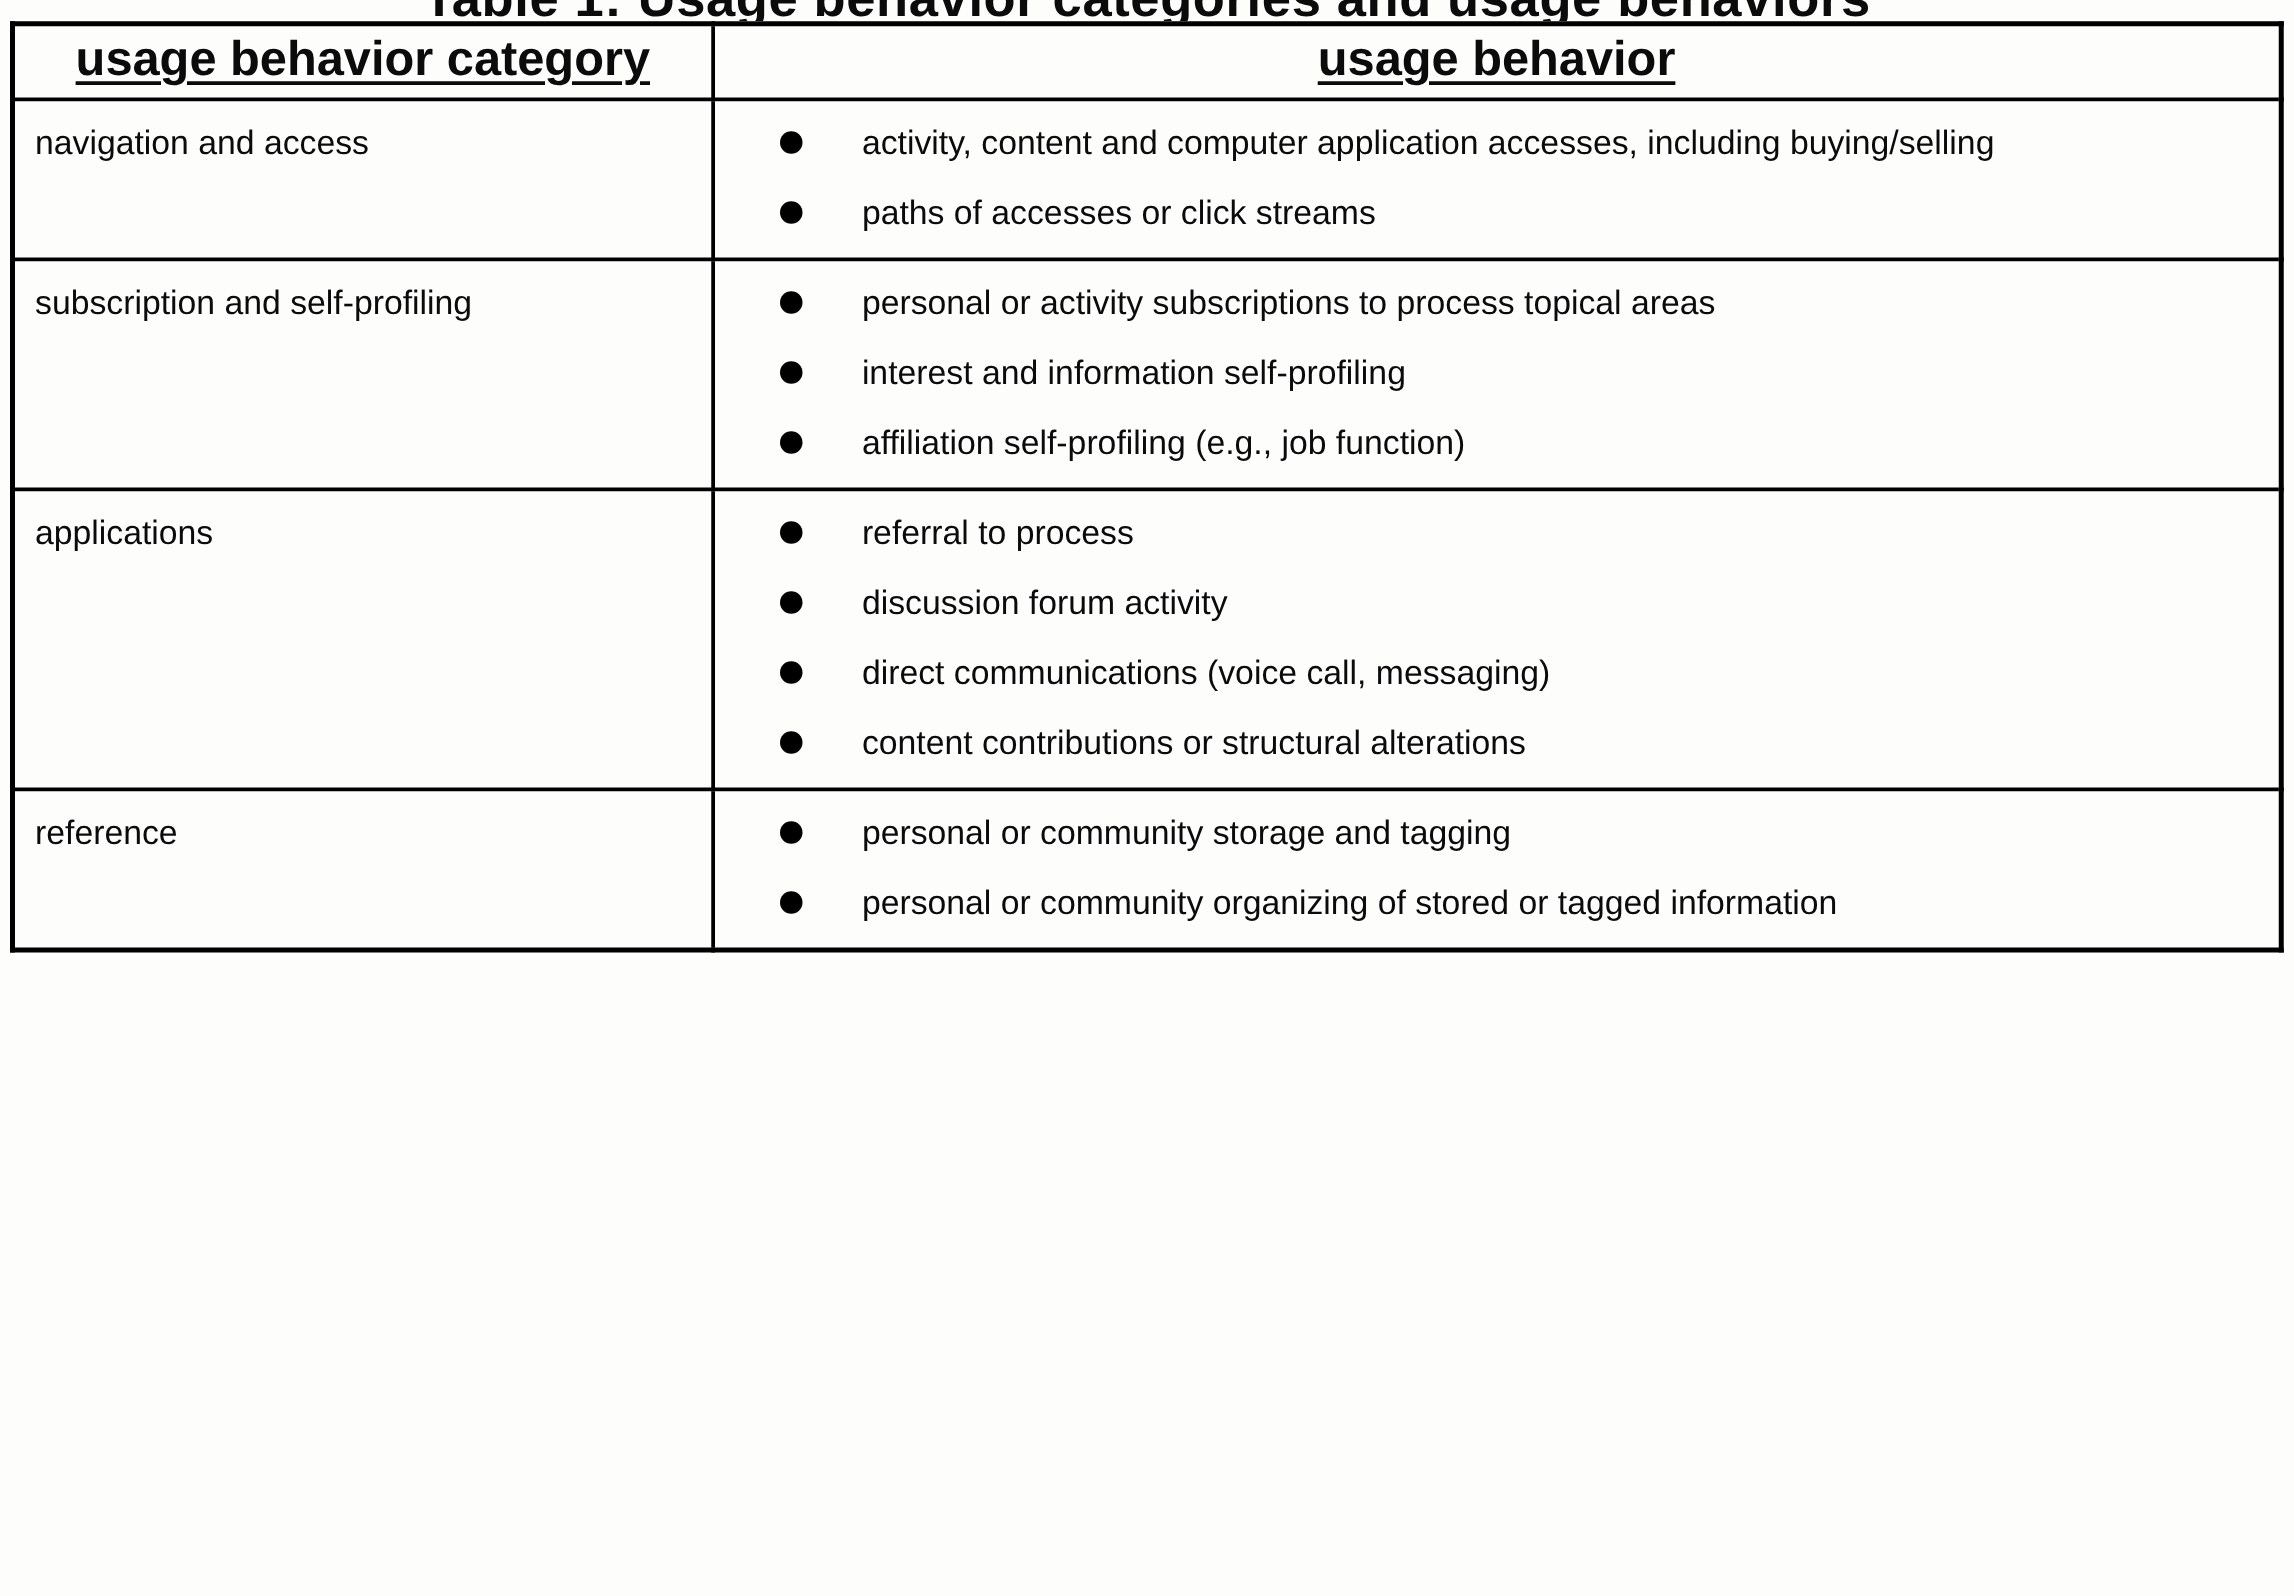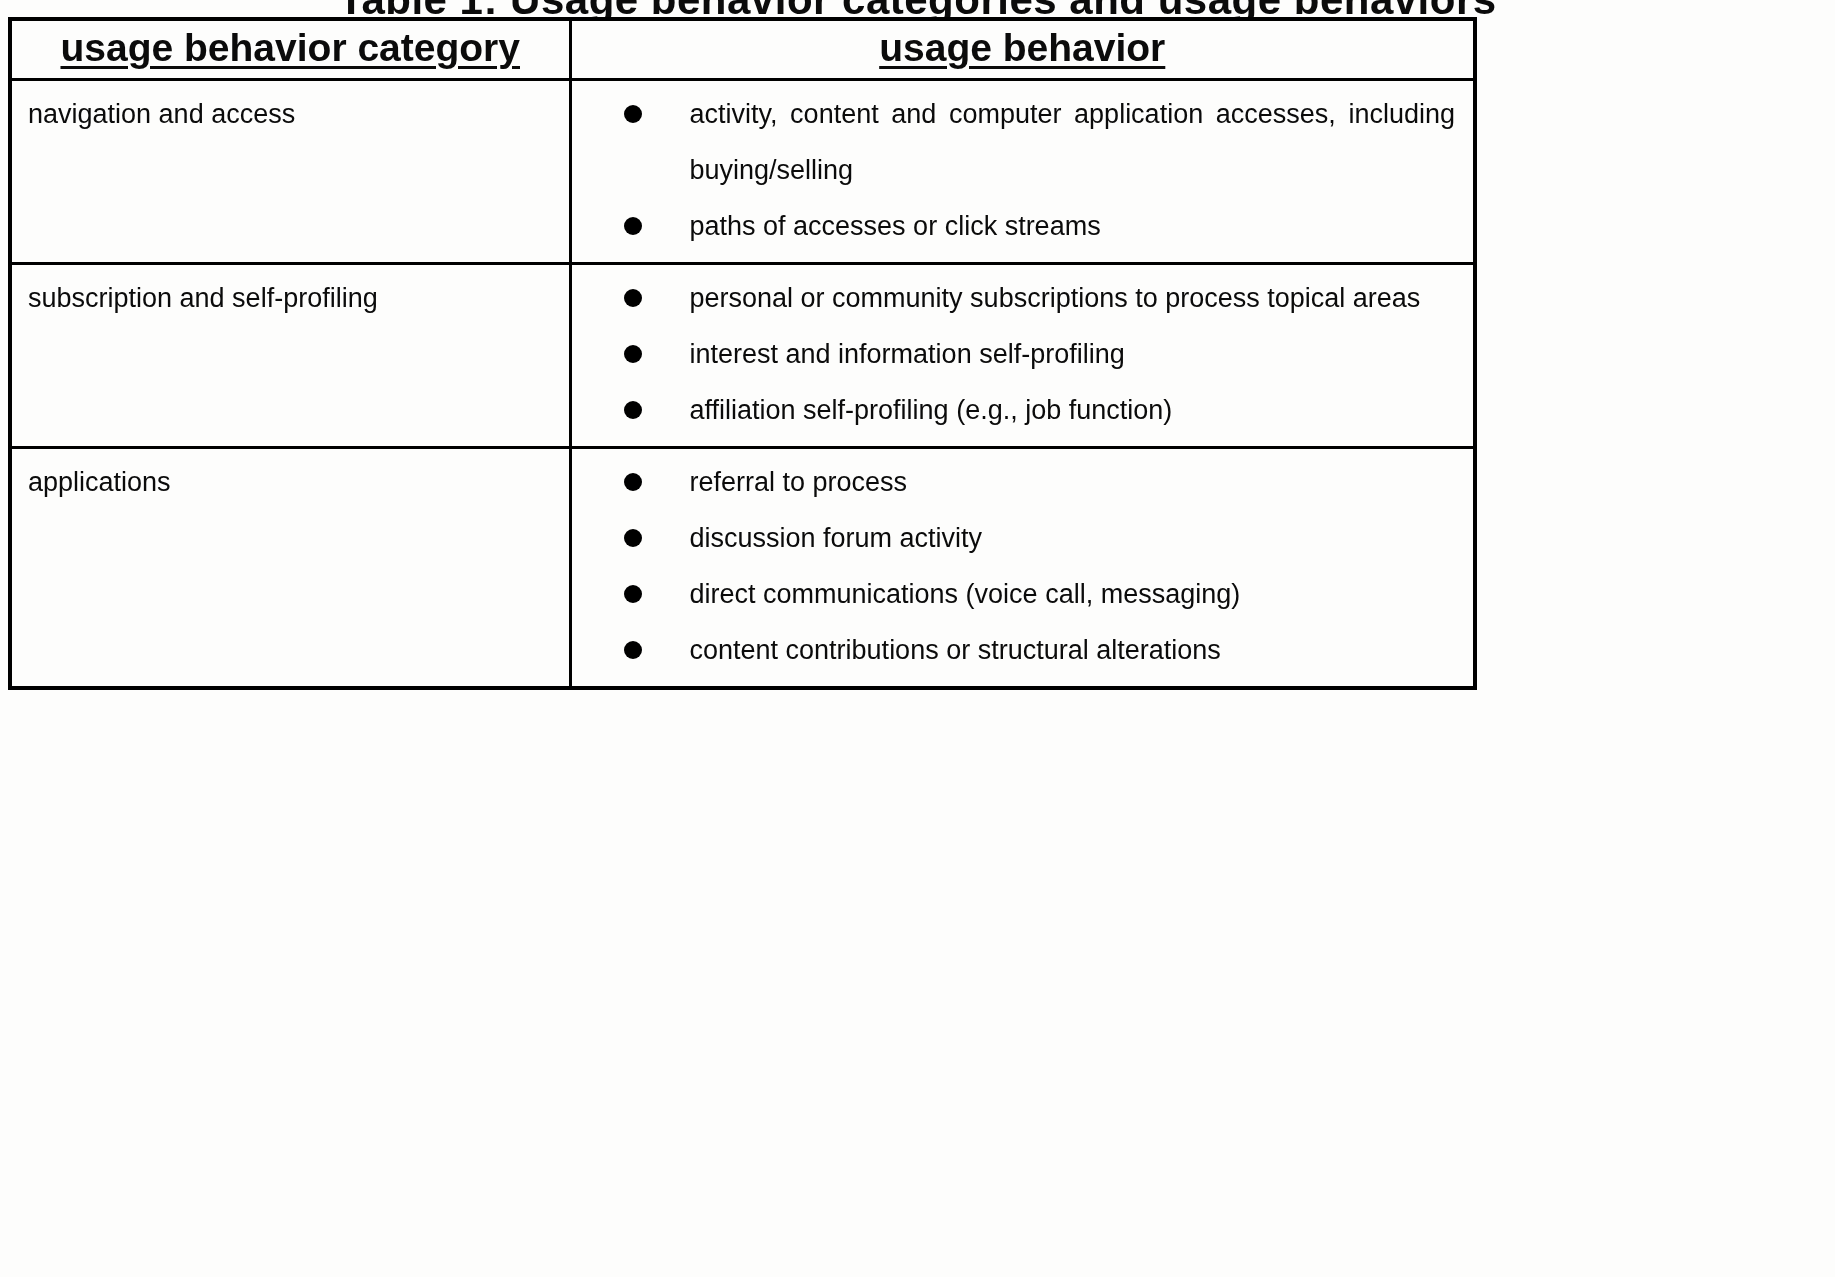--- a/index.html
+++ b/index.html
@@ -16,21 +16,21 @@
     position:absolute;top:0;left:0;width:100%;height:17px;
     overflow:hidden;text-align:center;
   }
   .title-clip span{
     display:inline-block;
     font-weight:bold;font-size:42px;line-height:50px;
     margin-top:-33px;letter-spacing:0.5px;white-space:nowrap;
   }
   table.tbl{
     position:absolute;top:17px;left:8px;
-    width:1469px;
+    width:1819px;
     border-collapse:collapse;table-layout:fixed;
     border:4px solid #000;
     background:#fdfdfc;
   }
   col.c1{width:560px;}
   th,td{border:3px solid #000;}
   thead th{
     font-weight:bold;font-size:39px;line-height:48px;
     padding:3px 0 6px;text-align:center;
   }
@@ -86,33 +86,42 @@
             <ul>
               <li><span class="bullet"></span><span>activity, content and computer application accesses, including buying/selling</span></li>
               <li><span class="bullet"></span><span>paths of accesses or click streams</span></li>
             </ul>
           </td>
   </tr>
         <tr>
     <td class="cat">subscription and self-profiling</td>
     <td class="beh">
             <ul>
-              <li><span class="bullet"></span><span>personal or community subscriptions to process topical areas</span></li>
+              <li><span class="bullet"></span><span>personal or activity subscriptions to process topical areas</span></li>
               <li><span class="bullet"></span><span>interest and information self-profiling</span></li>
               <li><span class="bullet"></span><span>affiliation self-profiling (e.g., job function)</span></li>
             </ul>
           </td>
   </tr>
         <tr>
     <td class="cat">applications</td>
     <td class="beh">
             <ul>
               <li><span class="bullet"></span><span>referral to process</span></li>
               <li><span class="bullet"></span><span>discussion forum activity</span></li>
               <li><span class="bullet"></span><span>direct communications (voice call, messaging)</span></li>
               <li><span class="bullet"></span><span>content contributions or structural alterations</span></li>
             </ul>
           </td>
   </tr>
+        <tr>
+    <td class="cat">reference</td>
+    <td class="beh">
+            <ul>
+              <li><span class="bullet"></span><span>personal or community storage and tagging</span></li>
+              <li><span class="bullet"></span><span>personal or community organizing of stored or tagged information</span></li>
+            </ul>
+          </td>
+  </tr>
       </tbody>
   </table>
 
 </div>
 
 </body></html>

